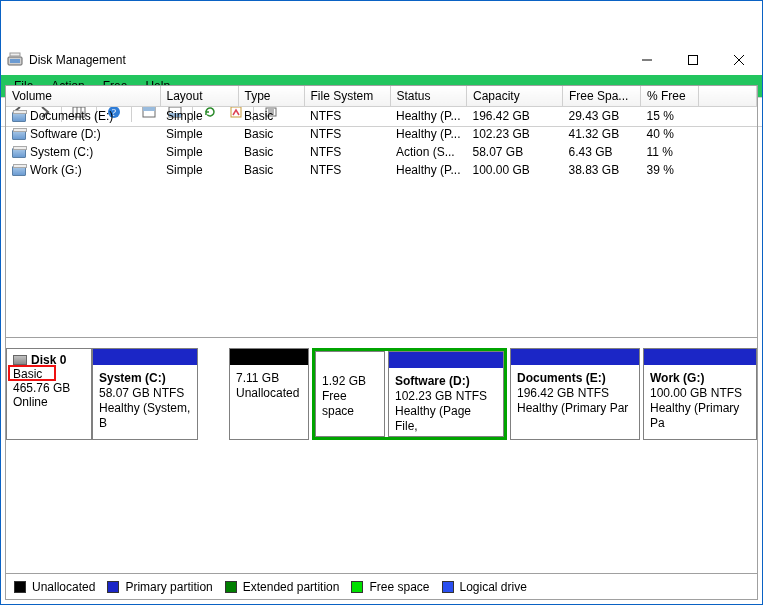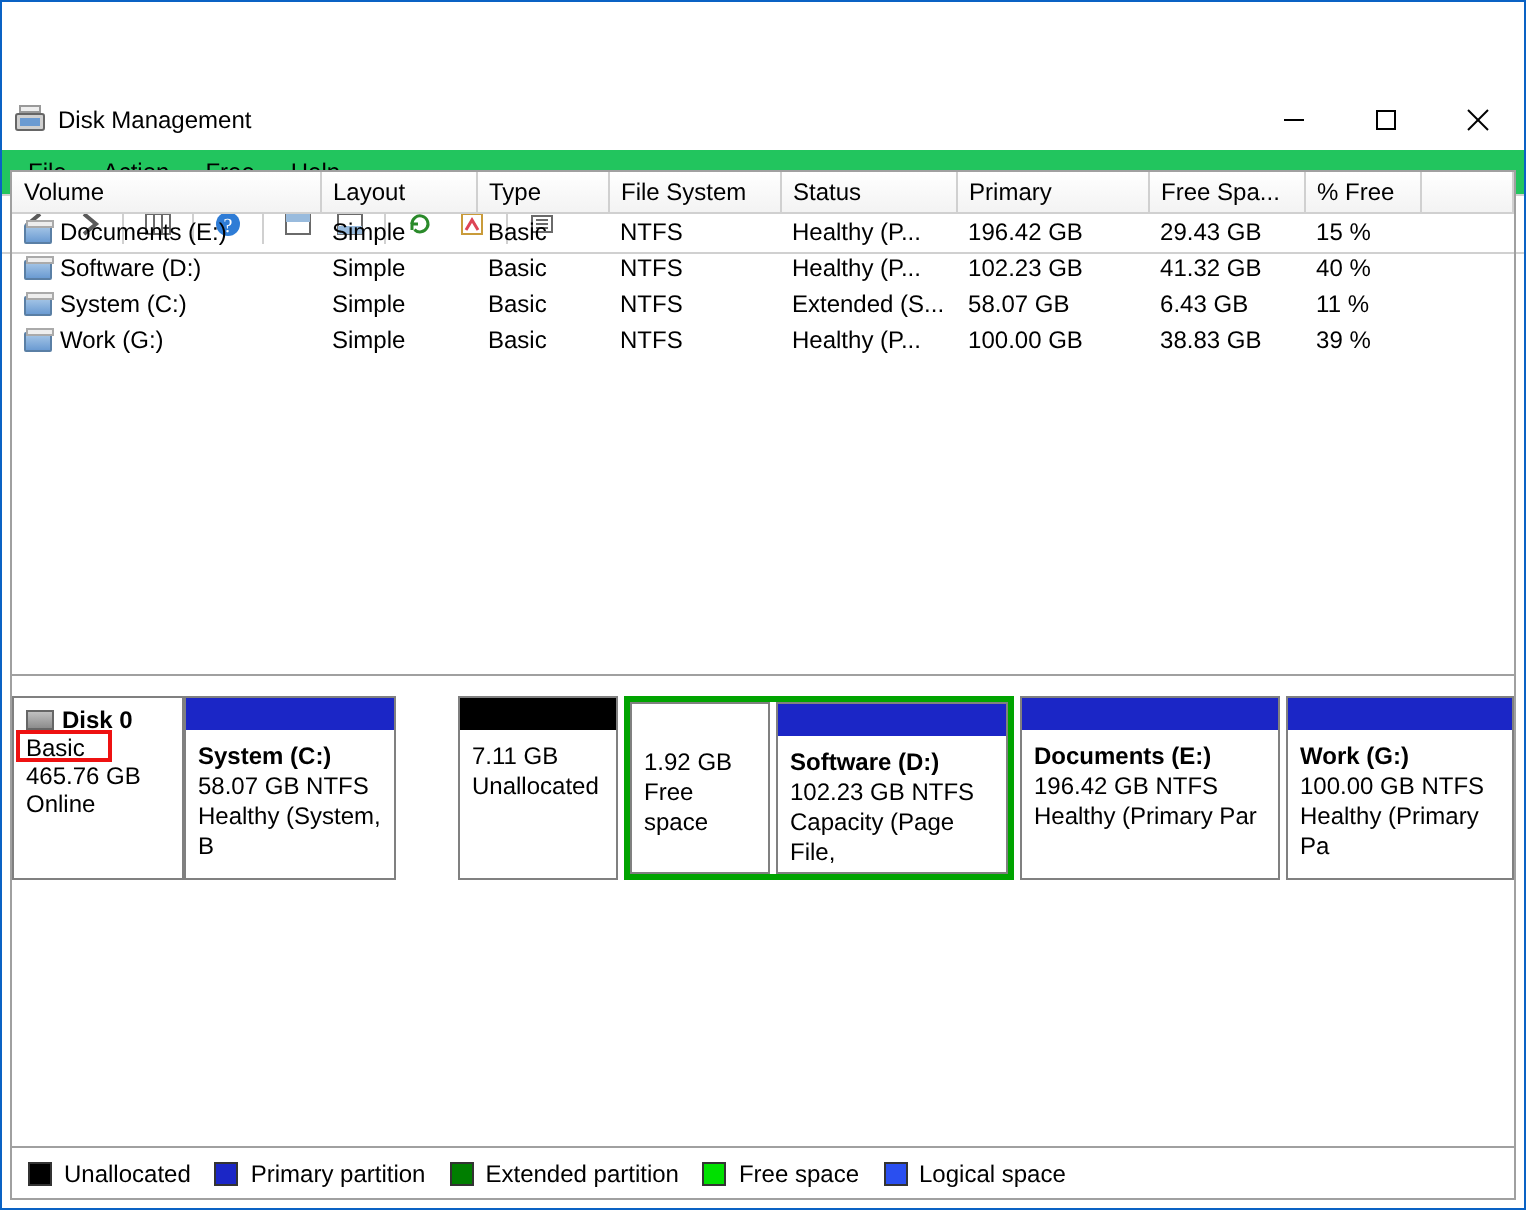--- a/index.html
+++ b/index.html
@@ -257,21 +257,21 @@
           <col style="width:58px">
           <col>
       </colgroup>
       <thead>
           <tr>
         <th>Volume</th>
         <th>Layout</th>
         <th>Type</th>
         <th>File System</th>
         <th>Status</th>
-        <th>Primary</th>
+        <th>Capacity</th>
         <th>Free Spa...</th>
         <th>% Free</th>
         <th></th>
       </tr>
         </thead>
       <tbody id="vol-body">
           <tr>
             <td><span class="vol-icon"></span><span>Documents (E:)</span></td>
             <td>Simple</td>
             <td>Basic</td>
@@ -291,21 +291,21 @@
             <td>102.23 GB</td>
             <td>41.32 GB</td>
             <td>40 %</td>
             <td></td>
           </tr>
           <tr>
             <td><span class="vol-icon"></span><span>System (C:)</span></td>
             <td>Simple</td>
             <td>Basic</td>
             <td>NTFS</td>
-            <td>Extended (S...</td>
+            <td>Action (S...</td>
             <td>58.07 GB</td>
             <td>6.43 GB</td>
             <td>11 %</td>
             <td></td>
           </tr>
           <tr>
             <td><span class="vol-icon"></span><span>Work (G:)</span></td>
             <td>Simple</td>
             <td>Basic</td>
             <td>NTFS</td>
@@ -339,21 +339,21 @@
             <div class="cap cap-unalloc"></div>
             <div class="body"><span>7.11 GB</span><br><span>Unallocated</span></div>
           </div>
           <div class="green-wrap">
             <div class="part" style="width: 70px; align-items: center;">
               <div class="cap cap-free"></div>
               <div class="body"><span>1.92 GB</span><br><span>Free space</span></div>
             </div>
             <div class="part" style="width: 116px;">
               <div class="cap cap-primary"></div>
-              <div class="body"><b>Software  (D:)</b><br><span>102.23 GB NTFS</span><br><span>Capacity (Page File,</span></div>
+              <div class="body"><b>Software  (D:)</b><br><span>102.23 GB NTFS</span><br><span>Healthy (Page File,</span></div>
             </div>
           </div>
           <div class="part" style="width: 130px;">
             <div class="cap cap-primary"></div>
             <div class="body"><b>Documents  (E:)</b><br><span>196.42 GB NTFS</span><br><span>Healthy (Primary Par</span></div>
           </div>
           <div class="part" style="width: 114px;">
             <div class="cap cap-primary"></div>
             <div class="body"><b>Work  (G:)</b><br><span>100.00 GB NTFS</span><br><span>Healthy (Primary Pa</span></div>
           </div>
@@ -364,15 +364,15 @@
   <div class="legend" id="legend">
       <span class="swatch sw-black"></span>
       <span class="lbl">Unallocated</span>
       <span class="swatch sw-navy"></span>
       <span class="lbl">Primary partition</span>
       <span class="swatch sw-green"></span>
       <span class="lbl">Extended partition</span>
       <span class="swatch sw-lime"></span>
       <span class="lbl">Free space</span>
       <span class="swatch sw-blue"></span>
-      <span class="lbl">Logical space</span>
+      <span class="lbl">Logical drive</span>
     </div>
 </div>
 
 </body></html>

